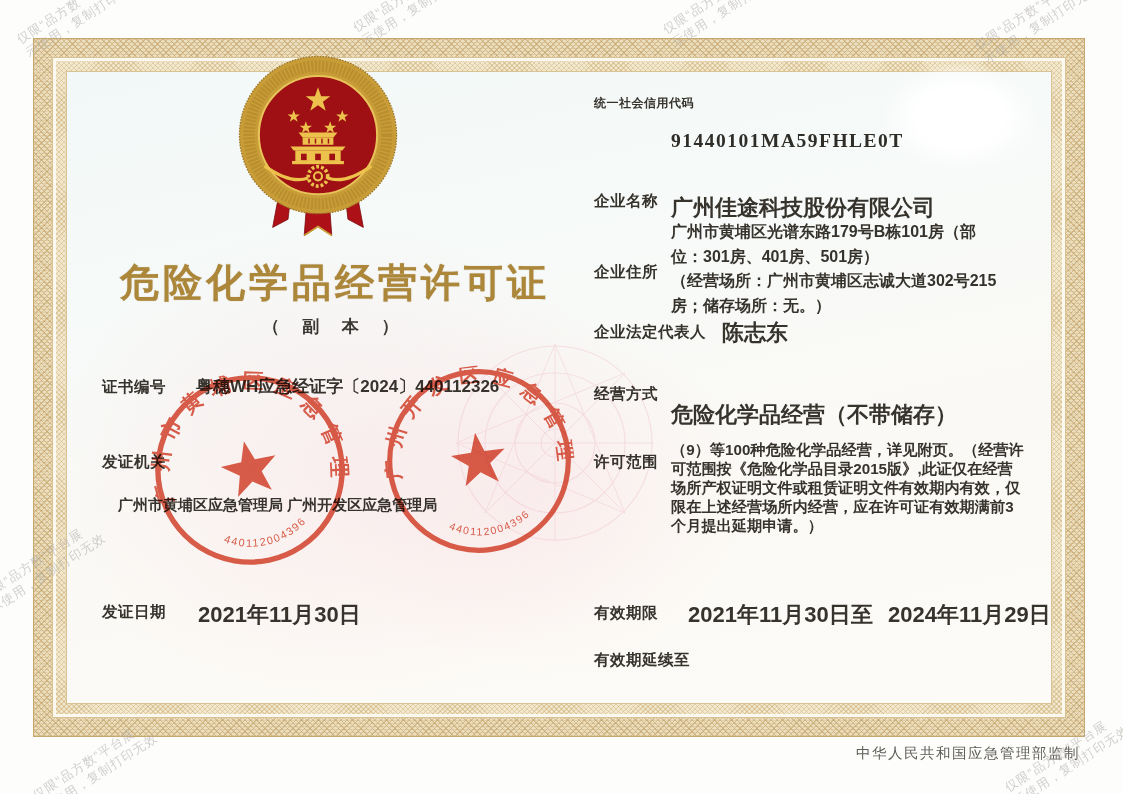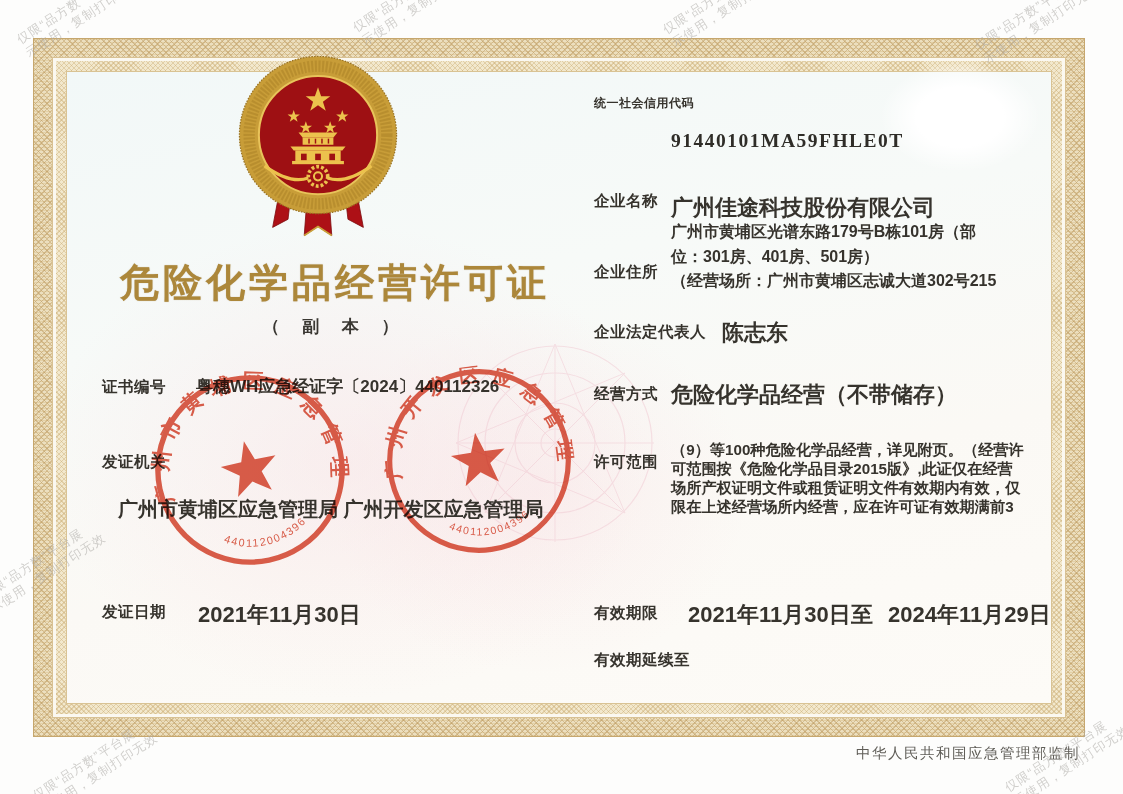--- a/index.html
+++ b/index.html
@@ -132,50 +132,52 @@
 
   <div class="content">
 
     <div class="abs title" style="left:80px;top:256px;width:510px;">危险化学品经营许可证</div>
     <div class="abs copy" style="left:80px;top:315px;width:510px;text-align:center;">（ 副 本 ）</div>
 
     <div class="abs lbl" style="left:102px;top:377px;">证书编号</div>
     <div class="abs val" style="left:196px;top:375px;font-size:17px;">粤穗WH应急经证字〔2024〕440112326</div>
 
     <div class="abs lbl" style="left:102px;top:452px;text-align:right;">发证机关</div>
-    <div class="abs val" style="left:118px;top:496px;font-size:20px;">广州市黄埔区应急管理局 广州开发区应急管理局</div>
+    <div class="abs val" style="left:118px;top:496px;font-size:15px;">广州市黄埔区应急管理局 广州开发区应急管理局</div>
 
     <div class="abs lbl" style="left:102px;top:602px;">发证日期</div>
     <div class="abs val" style="left:198px;top:600px;">2021年11月30日</div>
 
     <div class="abs lbl" style="left:594px;top:95px;font-size:12px;">统一社会信用代码</div>
     <div class="abs code" style="left:671px;top:130px;">91440101MA59FHLE0T</div>
 
     <div class="abs lbl" style="left:594px;top:191px;">企业名称</div>
     <div class="abs val" style="left:671px;top:193px;">广州佳途科技股份有限公司</div>
 
     <div class="abs lbl" style="left:594px;top:262px;">企业住所</div>
     <div class="abs block" style="left:671px;top:220px;">
       <div>广州市黄埔区光谱东路179号B栋101房（部</div>
       <div>位：301房、401房、501房）</div>
       <div>（经营场所：广州市黄埔区志诚大道302号215</div>
+      <div>房；储存场所：无。）</div>
     </div>
 
     <div class="abs lbl" style="left:594px;top:322px;">企业法定代表人</div>
     <div class="abs val" style="left:722px;top:318px;">陈志东</div>
 
     <div class="abs lbl" style="left:594px;top:384px;">经营方式</div>
-    <div class="abs val" style="left:671px;top:380px;font-family:Liberation Mono, monospace;">危险化学品经营（不带储存）</div>
+    <div class="abs val" style="left:671px;top:400px;font-family:Liberation Mono, monospace;">危险化学品经营（不带储存）</div>
 
     <div class="abs lbl" style="left:594px;top:452px;">许可范围</div>
     <div class="abs scope" style="left:671px;top:441px;">
       <div>（9）等100种危险化学品经营，详见附页。（经营许</div>
       <div>可范围按《危险化学品目录2015版》,此证仅在经营</div>
       <div>场所产权证明文件或租赁证明文件有效期内有效，仅</div>
       <div>限在上述经营场所内经营，应在许可证有效期满前3</div>
+      <div>个月提出延期申请。）</div>
     </div>
 
     <div class="abs lbl" style="left:594px;top:603px;">有效期限</div>
     <div class="abs val" style="left:688px;top:600px;">2021年11月30日</div>
     <div class="abs val" style="left:851px;top:600px;">至</div>
     <div class="abs val" style="left:888px;top:600px;">2024年11月29日</div>
     <div class="abs lbl" style="left:594px;top:650px;">有效期延续至</div>
 
     <div class="abs footer-line" style="left:856px;top:744px;">中华人民共和国应急管理部监制</div>
   </div>

